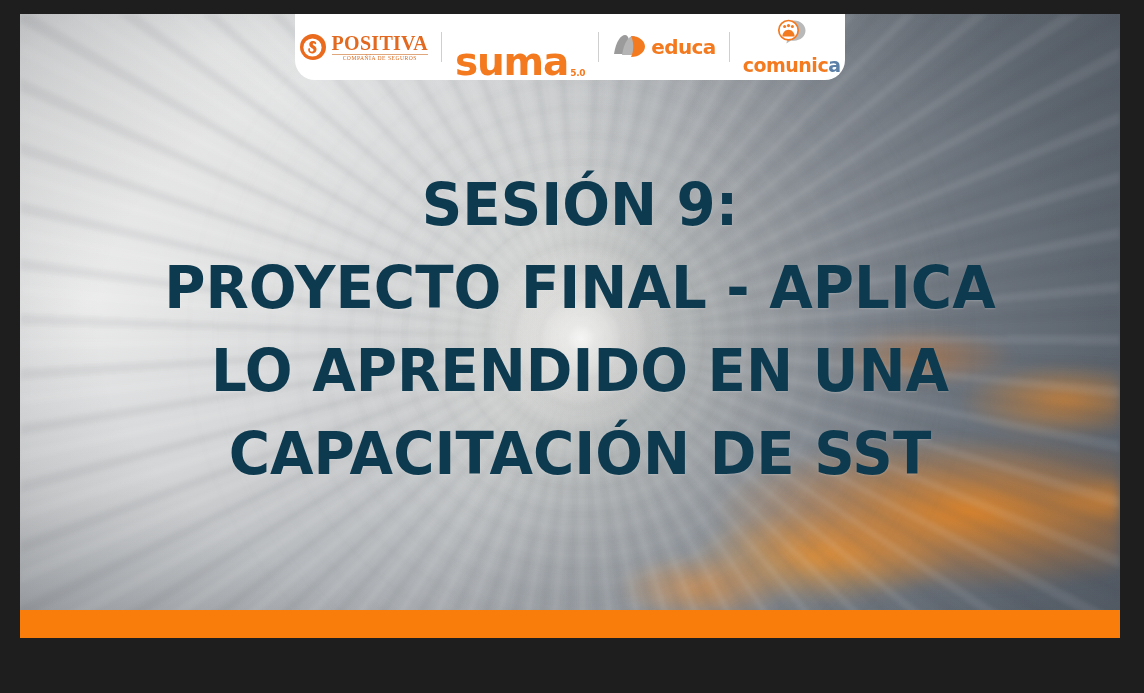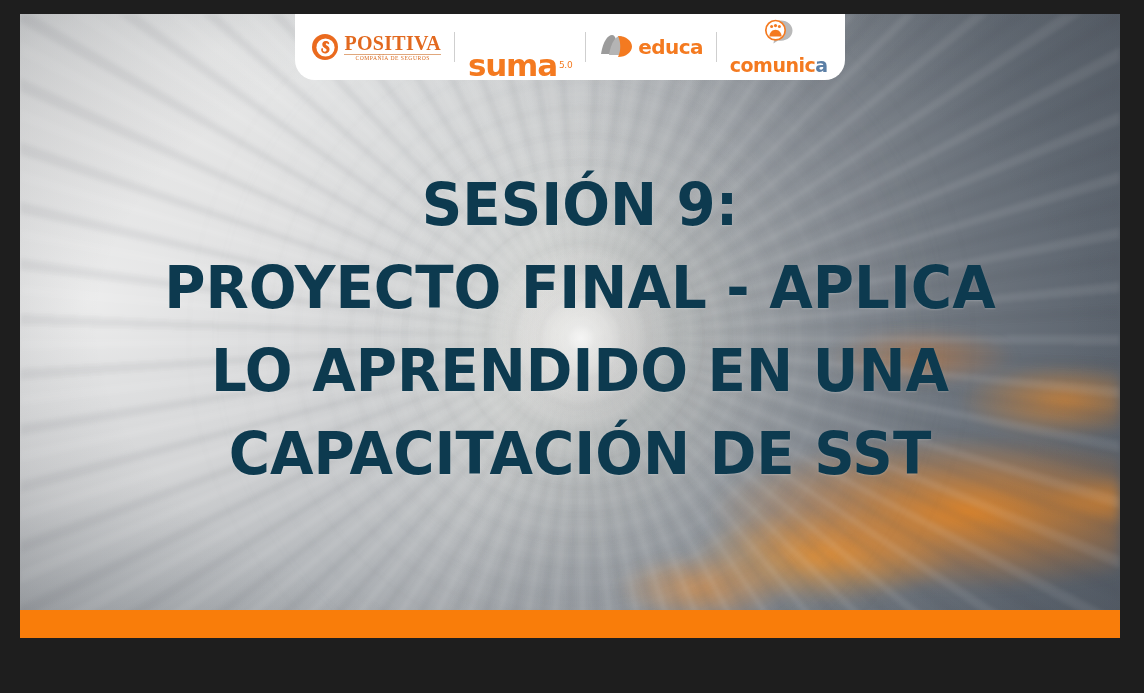--- a/index.html
+++ b/index.html
@@ -191,33 +191,33 @@
     text-align: center;
     margin-top: 1px;
     border-top: 0.6px solid #e0a77c;
     padding-top: 1px;
   }
 
   
   #logo-suma { align-items: flex-end; gap: 2px; }
   .suma-word {
     font-family: "DejaVu Sans", sans-serif;
-    font-size: 31px;
+    font-size: 39px;
     font-weight: 700;
     color: #f47a20;
     letter-spacing: -1.2px;
     line-height: 0.92;
   }
   .suma-ver {
     font-family: "DejaVu Sans", sans-serif;
     font-size: 9px;
-    font-weight: 400;
+    font-weight: 700;
     color: #f47a20;
     letter-spacing: -0.3px;
-    padding-bottom: 10px;
+    padding-bottom: 2px;
     text-align: center;
   }
 
   
   #logo-educa { gap: 8px; }
   .educa-mark { width: 42px; height: 30px; flex: 0 0 42px; }
   .educa-word {
     font-family: "DejaVu Sans", sans-serif;
     font-size: 20px;
     font-weight: 700;

